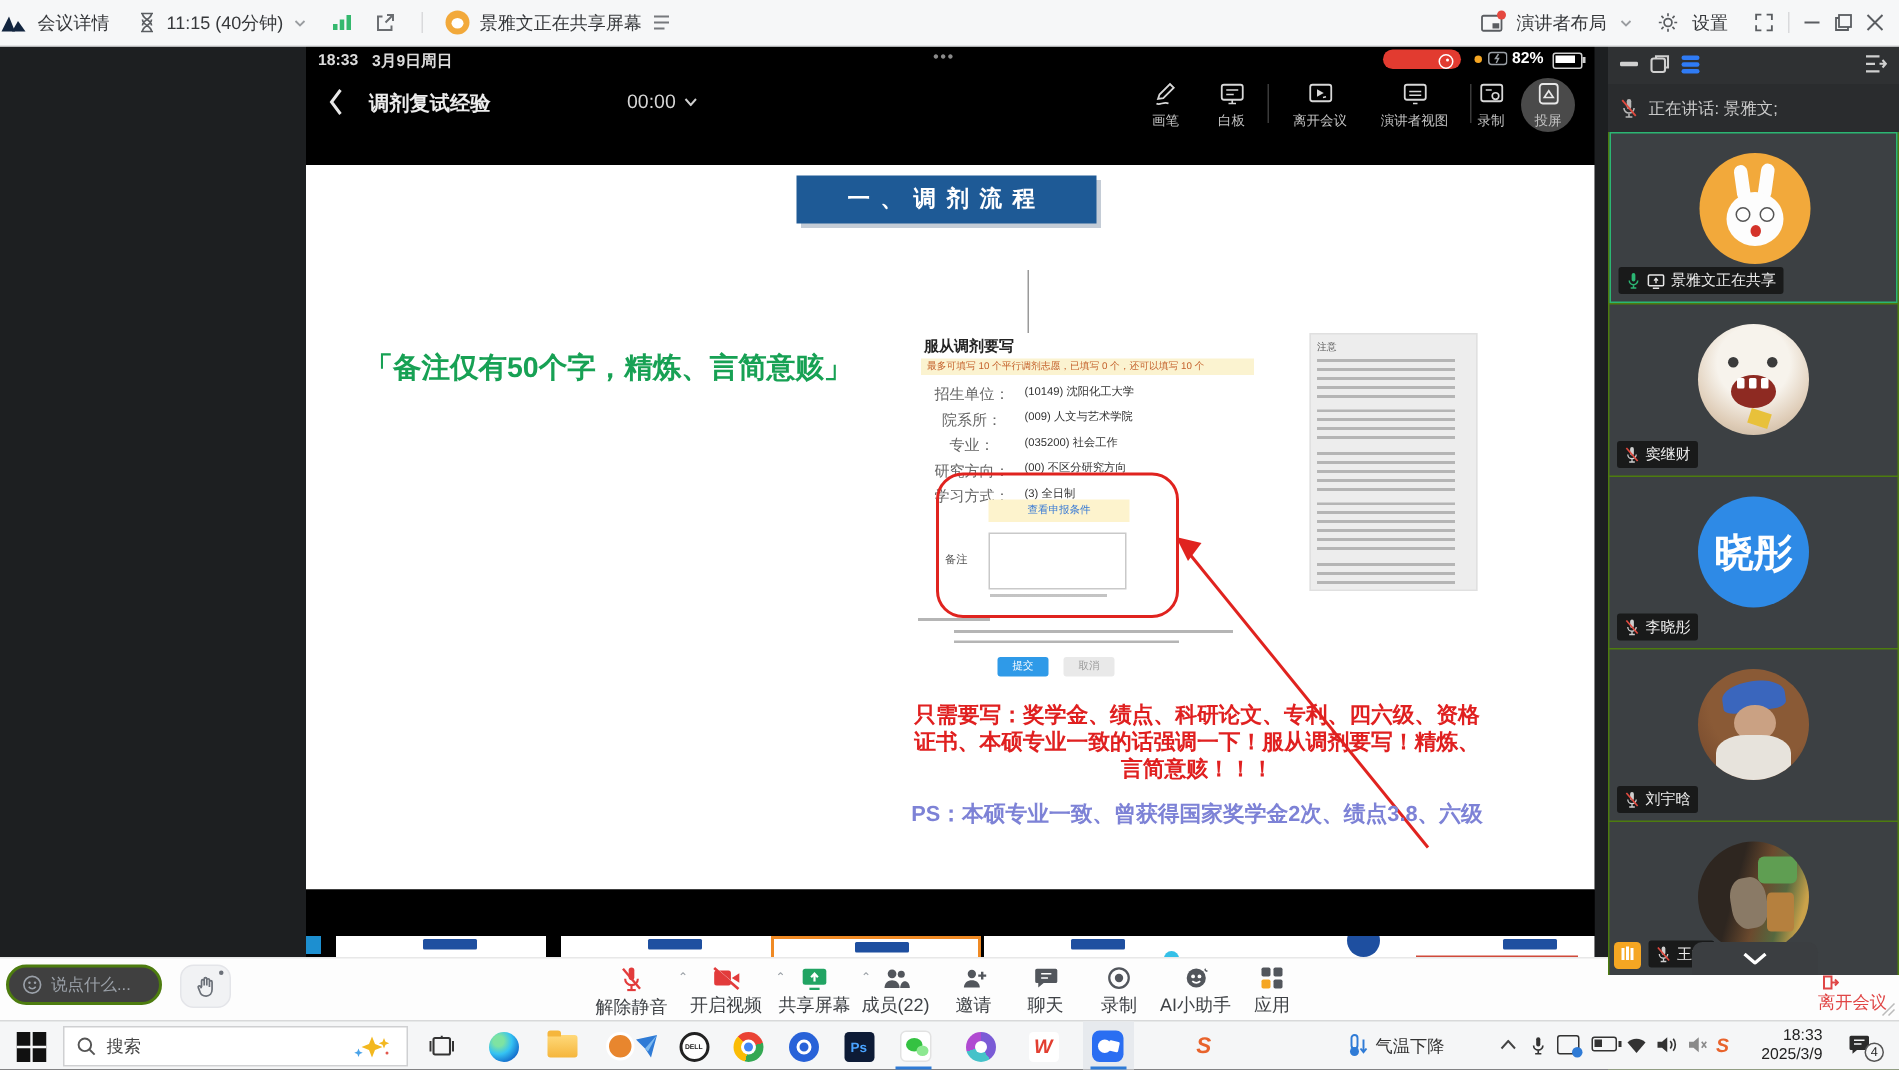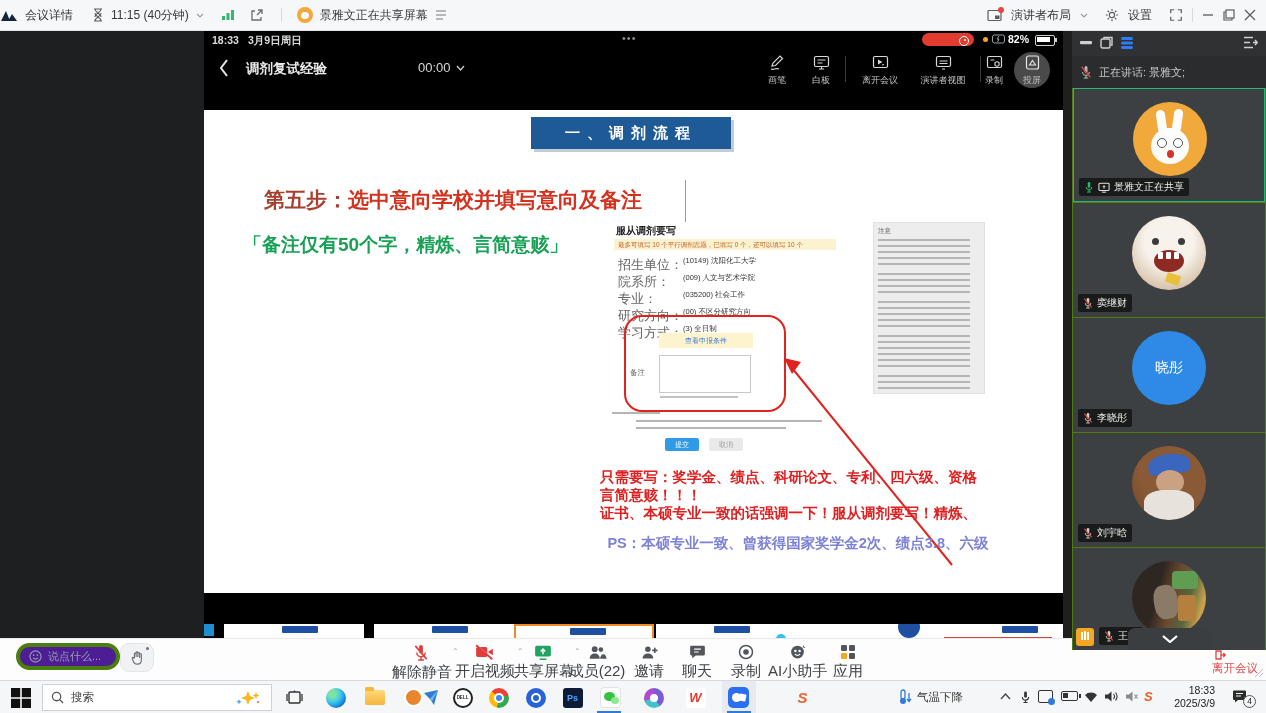--- a/index.html
+++ b/index.html
@@ -22,41 +22,41 @@
   .ptool .pl{font-size:9px;color:#c3c3c3;margin-top:3px;white-space:nowrap}
   .pdiv{position:absolute;width:1px;height:26px;background:#3a3a3a;top:26px}
 
   
   .slide{position:absolute;left:0;top:80px;width:859px;height:483px;background:#fff;overflow:hidden}
   .banner{position:absolute;left:327px;top:7px;width:200px;height:32px;background:#1e5a96;
           color:#fff;font-size:15px;font-weight:bold;letter-spacing:7px;text-align:center;line-height:32px;
           box-shadow:3px 3px 0 rgba(20,50,90,.25)}
   .hline{white-space:nowrap;font-weight:bold}
   .bars{background:repeating-linear-gradient(to bottom,#b5b5b5 0 2px,transparent 2px 6px)}
-  .fldlbl{color:#666;width:60px;text-align:left;font-size:13px;white-space:nowrap}
+  .fldlbl{color:#666;width:60px;text-align:center;font-size:10px;white-space:nowrap}
   .fldval{color:#333;font-size:7.5px;white-space:nowrap;margin-left:5px}
   .ffrow{position:absolute;left:6px;display:flex}
 
   
   .thumb{position:absolute;top:594px;height:42px;width:140px;background:#fff;overflow:hidden}
   .chip{position:absolute;left:58px;top:2px;width:36px;height:7px;background:#1e4fa0;border-radius:1px}
   .tl{position:absolute;height:2px}
 
   
   .sidebar{left:1072px;top:30px;width:194px;height:696px;background:#4d7c0f;overflow:hidden;z-index:10}
   .tile{position:absolute;left:1px;width:192px;height:114px;background:#3c4043;overflow:hidden}
   .namepill{position:absolute;left:5px;bottom:5px;background:rgba(15,15,15,.78);border-radius:2px;
             padding:2px 5px;display:flex;align-items:center;gap:4px}
   .namepill span{font-size:10px;color:#ececec;white-space:nowrap}
   .avatar{position:absolute;left:59px;top:13px;width:74px;height:74px;border-radius:50%;overflow:hidden}
 
   
   .bottombar{left:0;top:638px;width:1072px;height:42px;background:#fdfdfd;border-top:1px solid #e8e8e8;z-index:20}
   .bt{position:absolute;width:58px;text-align:center;cursor:default}
-  .bt .bl{font-size:15px;color:#3f4246;margin-top:2px;white-space:nowrap}
+  .bt .bl{font-size:12px;color:#3f4246;margin-top:2px;white-space:nowrap}
   .chev{position:absolute;top:8px;font-size:8px;color:#9aa0a6}
   .leave{left:1072px;top:650px;width:194px;height:30px;background:#fdfdfd;z-index:20}
 
   
   .taskbar{left:0;top:680px;width:1266px;height:33px;background:#f5f6f7;border-top:1px solid #d8d9da;z-index:30}
   .tbicon{position:absolute;top:4px;width:25px;height:25px;display:flex;align-items:center;justify-content:center}
   .runline{position:absolute;top:30px;height:3px;width:24px;background:#2f7bd6}
 </style>
 </head>
 <body>
@@ -204,23 +204,20 @@
       <svg width="17" height="17" viewBox="0 0 17 17" style="margin:0 auto">
           <rect x="2.5" y="2" width="12" height="13" rx="2" fill="none" stroke="#e8e8e8" stroke-width="1.2"></rect>
           <polygon points="8.5,6.5 11.5,11 5.5,11" fill="none" stroke="#e8e8e8" stroke-width="1.1"></polygon>
         </svg>
       <div class="pl">投屏</div>
     </div>
 
     <div class="slide">
       <div class="banner">一、调剂流程</div>
 
-      <div class="a hline" style="left:60px;top:76px;font-size:21px">
-        <span style="color:#a8402f">第五步：</span><span style="color:#d3321f">选中意向学校并填写意向及备注</span>
-      </div>
       <div class="a hline" style="left:39px;top:122px;font-size:19px;color:#17a154">「备注仅有50个字，精炼、言简意赅」</div>
 
       <div class="a" style="left:481px;top:70px;width:1px;height:52px;background:#9a9a9a"></div>
 
       <div class="a" style="left:408px;top:112px;width:296px;height:236px;background:#fff">
         <div class="a" style="left:4px;top:2px;font-size:10px;font-weight:bold;color:#222">服从调剂要写</div>
         <div class="a" style="left:2px;top:17px;width:218px;height:11px;background:#fbf3d0;color:#c4602a;font-size:6.5px;line-height:11px;padding-left:4px;white-space:nowrap;overflow:hidden">最多可填写 10 个平行调剂志愿，已填写 0 个，还可以填写 10 个</div>
         <div class="ffrow" style="top:34px">
             <span class="fldlbl">招生单位：</span>
             <span class="fldval">(10149) 沈阳化工大学</span>
@@ -264,24 +261,24 @@
         <div class="bars" style="width:92px;height:28px;margin-bottom:6px"></div>
         <div class="bars" style="width:92px;height:34px;margin-bottom:6px"></div>
         <div class="bars" style="width:92px;height:16px"></div>
       </div>
 
       <svg class="a" style="left:0;top:0;pointer-events:none" width="859" height="483" viewBox="0 0 859 483">
         <line x1="748" y1="455" x2="588" y2="258" stroke="#e0231f" stroke-width="2"></line>
         <polygon points="580,248 597,252 588,264" fill="#e0231f"></polygon>
       </svg>
 
-      <div class="a" style="left:396px;top:358px;width:396px;font-size:14.5px;font-weight:bold;color:#e02020;line-height:18px">
+      <div class="a" style="left:396px;top:358px;width:396px;text-align:center;font-size:14.5px;font-weight:bold;color:#e02020;line-height:18px">
         <div>只需要写：奖学金、绩点、科研论文、专利、四六级、资格</div>
+        <div>证书、本硕专业一致的话强调一下！服从调剂要写！精炼、</div>
         <div>言简意赅！！！</div>
-        <div>证书、本硕专业一致的话强调一下！服从调剂要写！精炼、</div>
       </div>
 
       <div class="a" style="left:396px;top:424px;width:396px;text-align:center;font-size:14.5px;font-weight:bold;color:#7d82d6;line-height:18px">
         <div>PS：本硕专业一致、曾获得国家奖学金2次、绩点3.8、六级</div>
       </div>
     </div>
 
     <div class="a" style="left:0;top:563px;width:859px;height:45px;background:#000">
       <div class="a" style="left:0;top:31px;width:10px;height:12px;background:#1d8fd0"></div>
 
@@ -404,21 +401,21 @@
           <path d="M3.5 9a4.5 4.5 0 0 0 9 0" fill="none" stroke="#cfcfcf" stroke-width="1.4"></path>
           <path d="M8 14v3M5 17h6" stroke="#cfcfcf" stroke-width="1.4"></path>
           <path d="M2 2l12 14" stroke="#e04a3f" stroke-width="1.8"></path>
         </svg>
       <span>窦继财</span>
     </div>
   </div>
 
   <div class="tile" style="top:288px">
     <div class="avatar" style="background:#2e8ae6;display:flex;align-items:center;justify-content:center">
-      <span style="color:#fff;font-size:14px;font-weight:normal">晓彤</span>
+      <span style="color:#fff;font-size:26px;font-weight:bold">晓彤</span>
     </div>
     <div class="namepill">
       <svg width="10" height="12" viewBox="0 0 16 18">
           <rect x="6" y="1" width="4" height="9" rx="2" fill="#cfcfcf"></rect>
           <path d="M3.5 9a4.5 4.5 0 0 0 9 0" fill="none" stroke="#cfcfcf" stroke-width="1.4"></path>
           <path d="M8 14v3M5 17h6" stroke="#cfcfcf" stroke-width="1.4"></path>
           <path d="M2 2l12 14" stroke="#e04a3f" stroke-width="1.8"></path>
         </svg>
       <span>李晓彤</span>
     </div>
@@ -464,21 +461,21 @@
   </div>
 
   <div class="a" style="left:56px;top:598px;width:84px;height:22px;background:#3b3e41;border-radius:7px 7px 0 0;display:flex;align-items:center;justify-content:center;z-index:5">
     <svg width="16" height="8" viewBox="0 0 16 8">
         <polyline points="1,1 8,7 15,1" fill="none" stroke="#fff" stroke-width="2.2"></polyline>
       </svg>
   </div>
 </div>
 
 <div class="a bottombar">
-  <div class="a flex" style="left:16px;top:4px;width:104px;height:27px;background:#4c1d95;border:4px solid #4d7c0f;border-radius:14px;gap:6px;padding-left:9px;box-sizing:border-box">
+  <div class="a flex" style="left:4px;top:4px;width:104px;height:27px;background:#404040;border:2px solid #4d7c0f;border-radius:14px;gap:6px;padding-left:9px;box-sizing:border-box">
     <svg width="13" height="13" viewBox="0 0 14 14">
         <circle cx="7" cy="7" r="6" fill="none" stroke="#9aa0a8" stroke-width="1.2"></circle>
         <circle cx="5" cy="5.5" r=".9" fill="#9aa0a8"></circle>
         <circle cx="9" cy="5.5" r=".9" fill="#9aa0a8"></circle>
         <path d="M4.5 8.5c1.5 1.8 3.5 1.8 5 0" fill="none" stroke="#9aa0a8" stroke-width="1.2"></path>
       </svg>
     <span style="font-size:11px;color:#9aa0a8">说点什么...</span>
   </div>
   <div class="a flex" style="left:120px;top:4px;width:32px;height:27px;background:#f1f2f4;border:1px solid #e4e5e9;border-radius:9px;justify-content:center">
     <svg width="14" height="15" viewBox="0 0 16 17">

